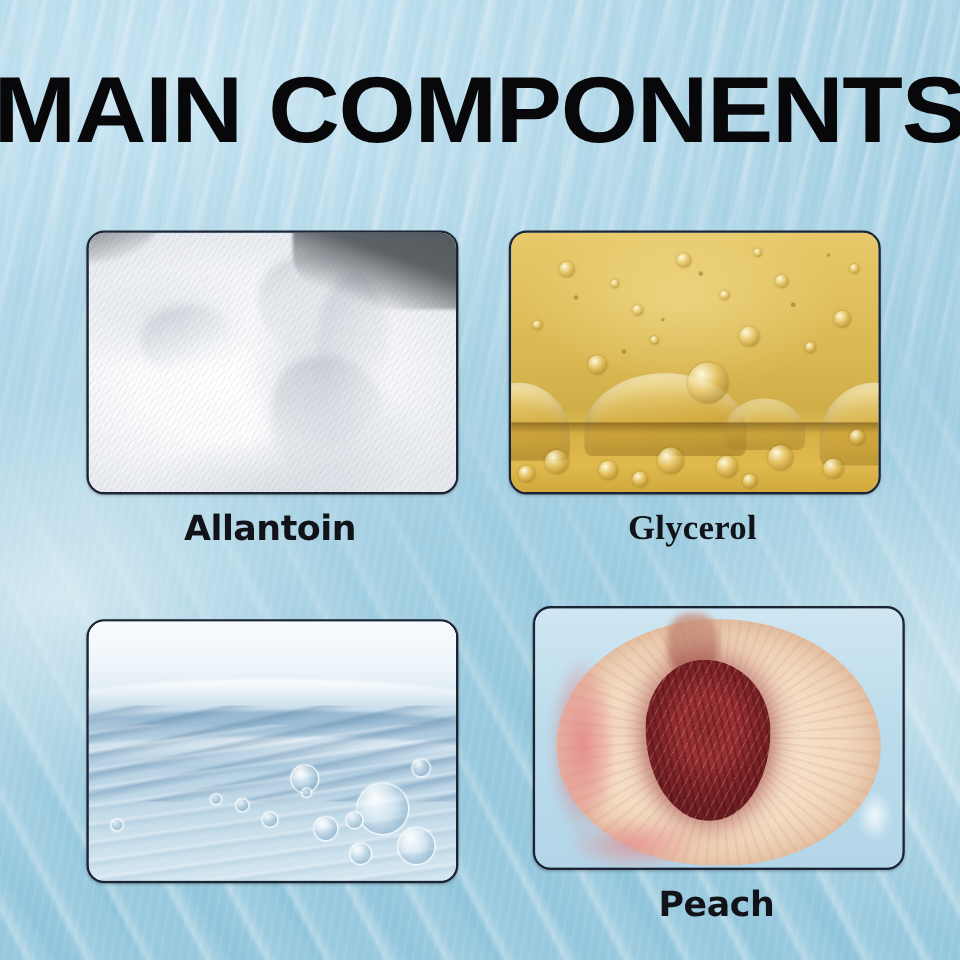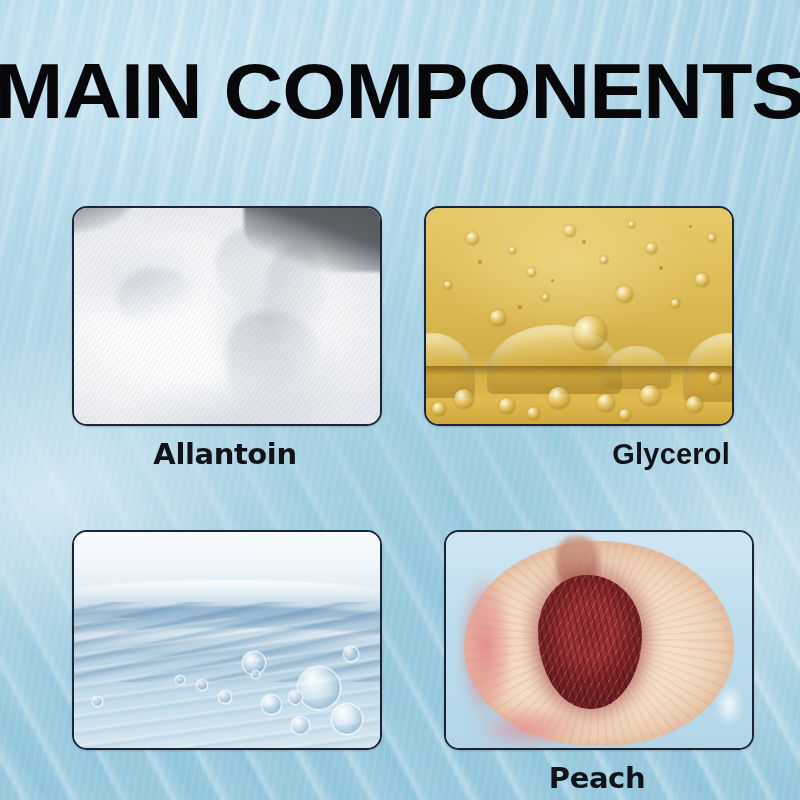--- a/index.html
+++ b/index.html
@@ -102,26 +102,25 @@
   .grid {
     position: absolute;
     left: 72px;
     top: 192px;
     width: 658px;
     height: 542px;
   }
   .cell {
     position: absolute;
     width: 306px;
-    margin-top: 14px;
   }
   .cell.c0 { left: 0;   top: 0; }
   .cell.c1 { left: 352px; top: 0; }
   .cell.c2 { left: 0;   top: 324px; }
-  .cell.c3 { left: 352px; top: 324px; padding-left: 20px; }
+  .cell.c3 { left: 352px; top: 313px; padding-left: 20px; }
 
   .tile {
     position: relative;
     width: 306px;
     height: 216px;
     border: 2px solid #1c2433;
     border-radius: 15px;
     overflow: hidden;
     box-shadow: 0 1px 2px rgba(0,0,0,0.18);
   }
@@ -137,22 +136,21 @@
     font-size: 29px;
     font-weight: 700;
     line-height: 1.1;
     letter-spacing: 0.2px;
   }
   .caption.geom {
     font-family: "DejaVu Sans", sans-serif;
     letter-spacing: -0.4px;
   }
   .caption.helv {
-    font-family: Liberation Sans, sans-serif;
-    text-align: right;
+    font-family: Liberation Serif, serif;
   }
 
   
   .art-powder {
     background:
       radial-gradient(70% 58% at 42% 55%, #ffffff 0%, #fdfdfe 42%, #f3f4f6 70%, #e7e9ee 100%);
   }
   .art-powder .corner-dark {
     position: absolute;
     right: -14px;

